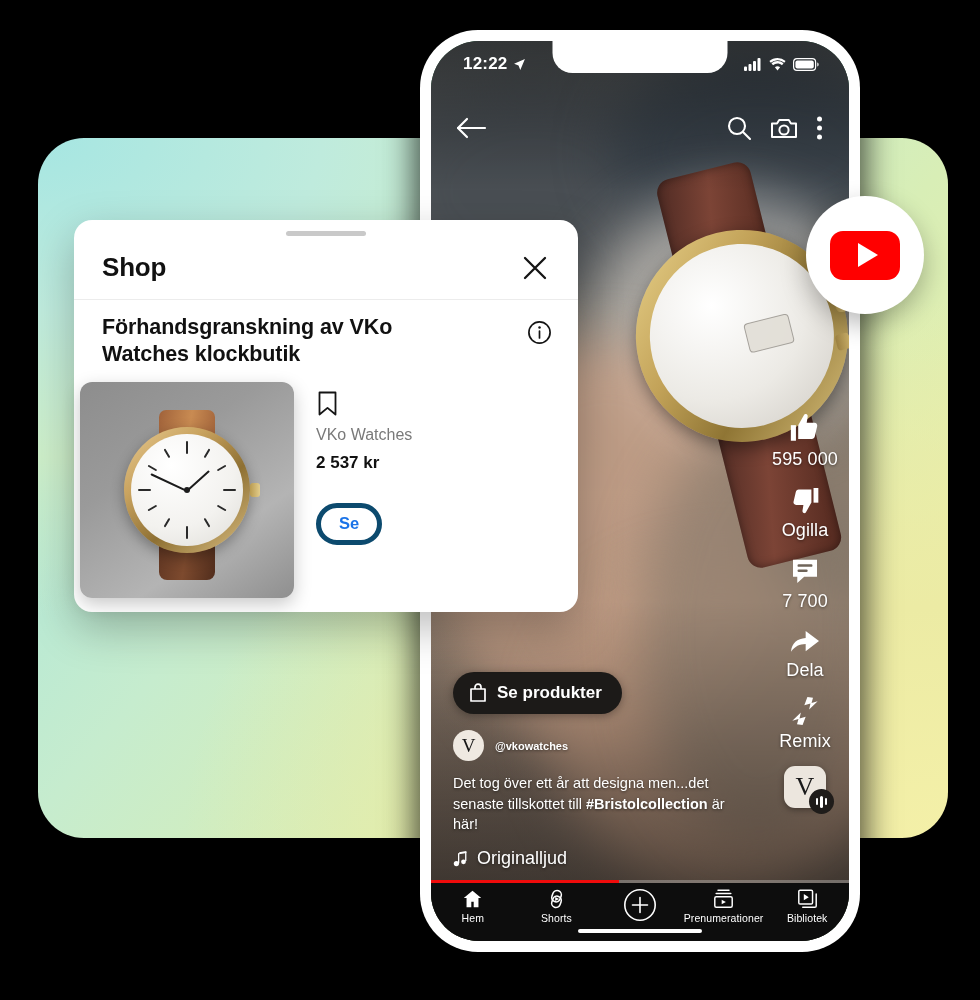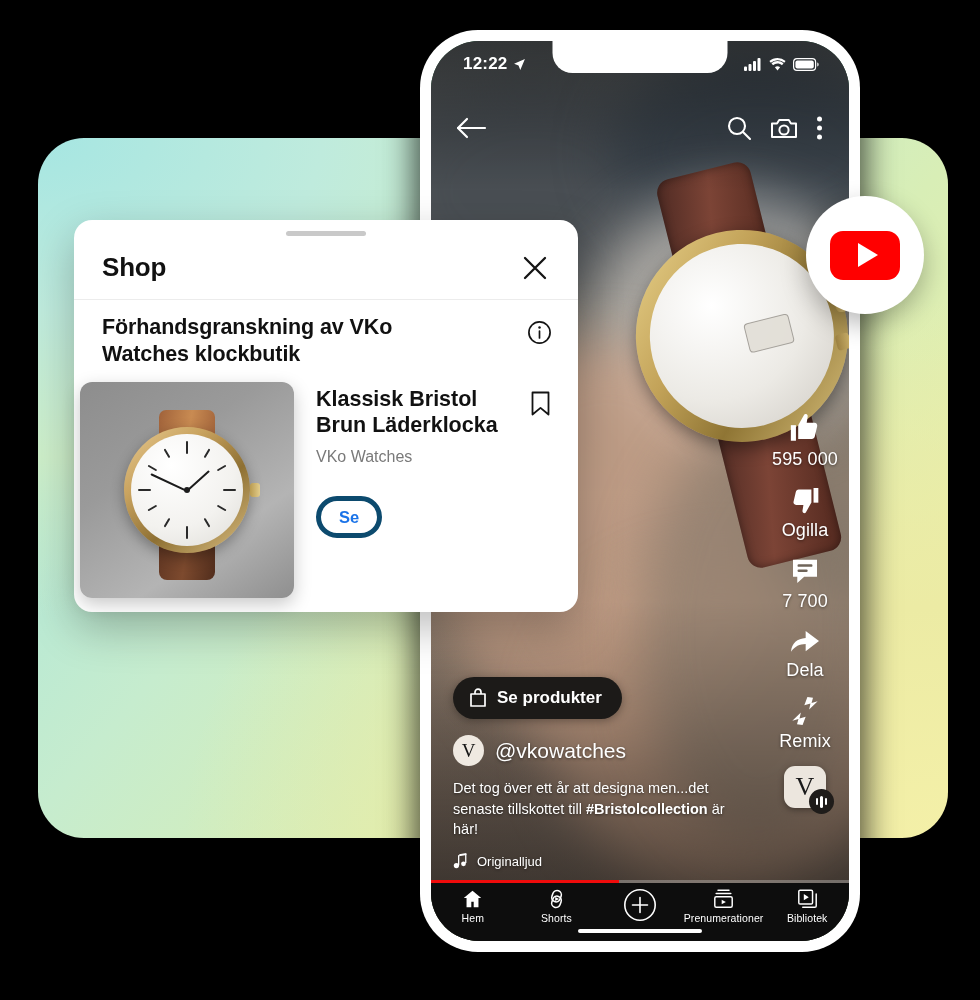--- a/index.html
+++ b/index.html
@@ -198,28 +198,28 @@
     box-shadow: 0 2px 10px rgba(0,0,0,.35);
   }
   .channel-row { display: flex; align-items: center; gap: 11px; margin-bottom: 12px; }
   .avatar {
     width: 31px; height: 31px; border-radius: 50%;
     background: #efe9e1;
     display: flex; align-items: center; justify-content: center;
     font-family: "Liberation Serif", serif;
     font-size: 19px; color: #161616;
   }
-  .handle { font-size: 21px; font-weight: 400; text-shadow: 0 1px 3px rgba(0,0,0,.5); }
+  .handle { font-size: 11px; font-weight: 700; text-shadow: 0 1px 3px rgba(0,0,0,.5); }
   .caption {
     font-size: 14.5px; line-height: 1.42;
     text-shadow: 0 1px 3px rgba(0,0,0,.55);
     margin-bottom: 13px;
   }
   .caption b { font-weight: 700; }
-  .sound-row { display: flex; align-items: center; gap: 9px; font-size: 13px;
+  .sound-row { display: flex; align-items: center; gap: 9px; font-size: 18px;
                text-shadow: 0 1px 3px rgba(0,0,0,.5); }
 
   
   .progress {
     position: absolute; left: 0; right: 0; bottom: 58px; height: 3px;
     background: rgba(255,255,255,.28);
     z-index: 5;
   }
   .progress > i { display:block; height: 100%; background: #f00b0b; }
 
@@ -665,27 +665,27 @@
               <i class="pw-hand" style="width:40px;transform:rotate(205deg)"></i>
               <i class="pw-hand" style="width:30px;transform:rotate(318deg)"></i>
               <i class="pw-pin"></i>
             </div>
           </div>
           <div class="pw-crown"></div>
         </div>
 
         <div class="prod-info">
           <div class="prod-top">
-            <div class="prod-name">Klassisk Bristol Brun Läderklocka</div>
             <span class="ic" style="margin-top:4px">
               <svg width="23" height="27" viewBox="0 0 23 27" fill="none" stroke="#141414" stroke-width="1.8" stroke-linejoin="round">
                 <path d="M3.5 2.5h16v22l-8-6.6-8 6.6z"></path>
               </svg>
             </span>
           </div>
           <div class="prod-brand">VKo Watches</div>
+          <div class="prod-price">2 537 kr</div>
           <div class="see-btn">Se</div>
         </div>
       </div>
     </div>
   </div>
 
 </div>
 
 </body></html>

